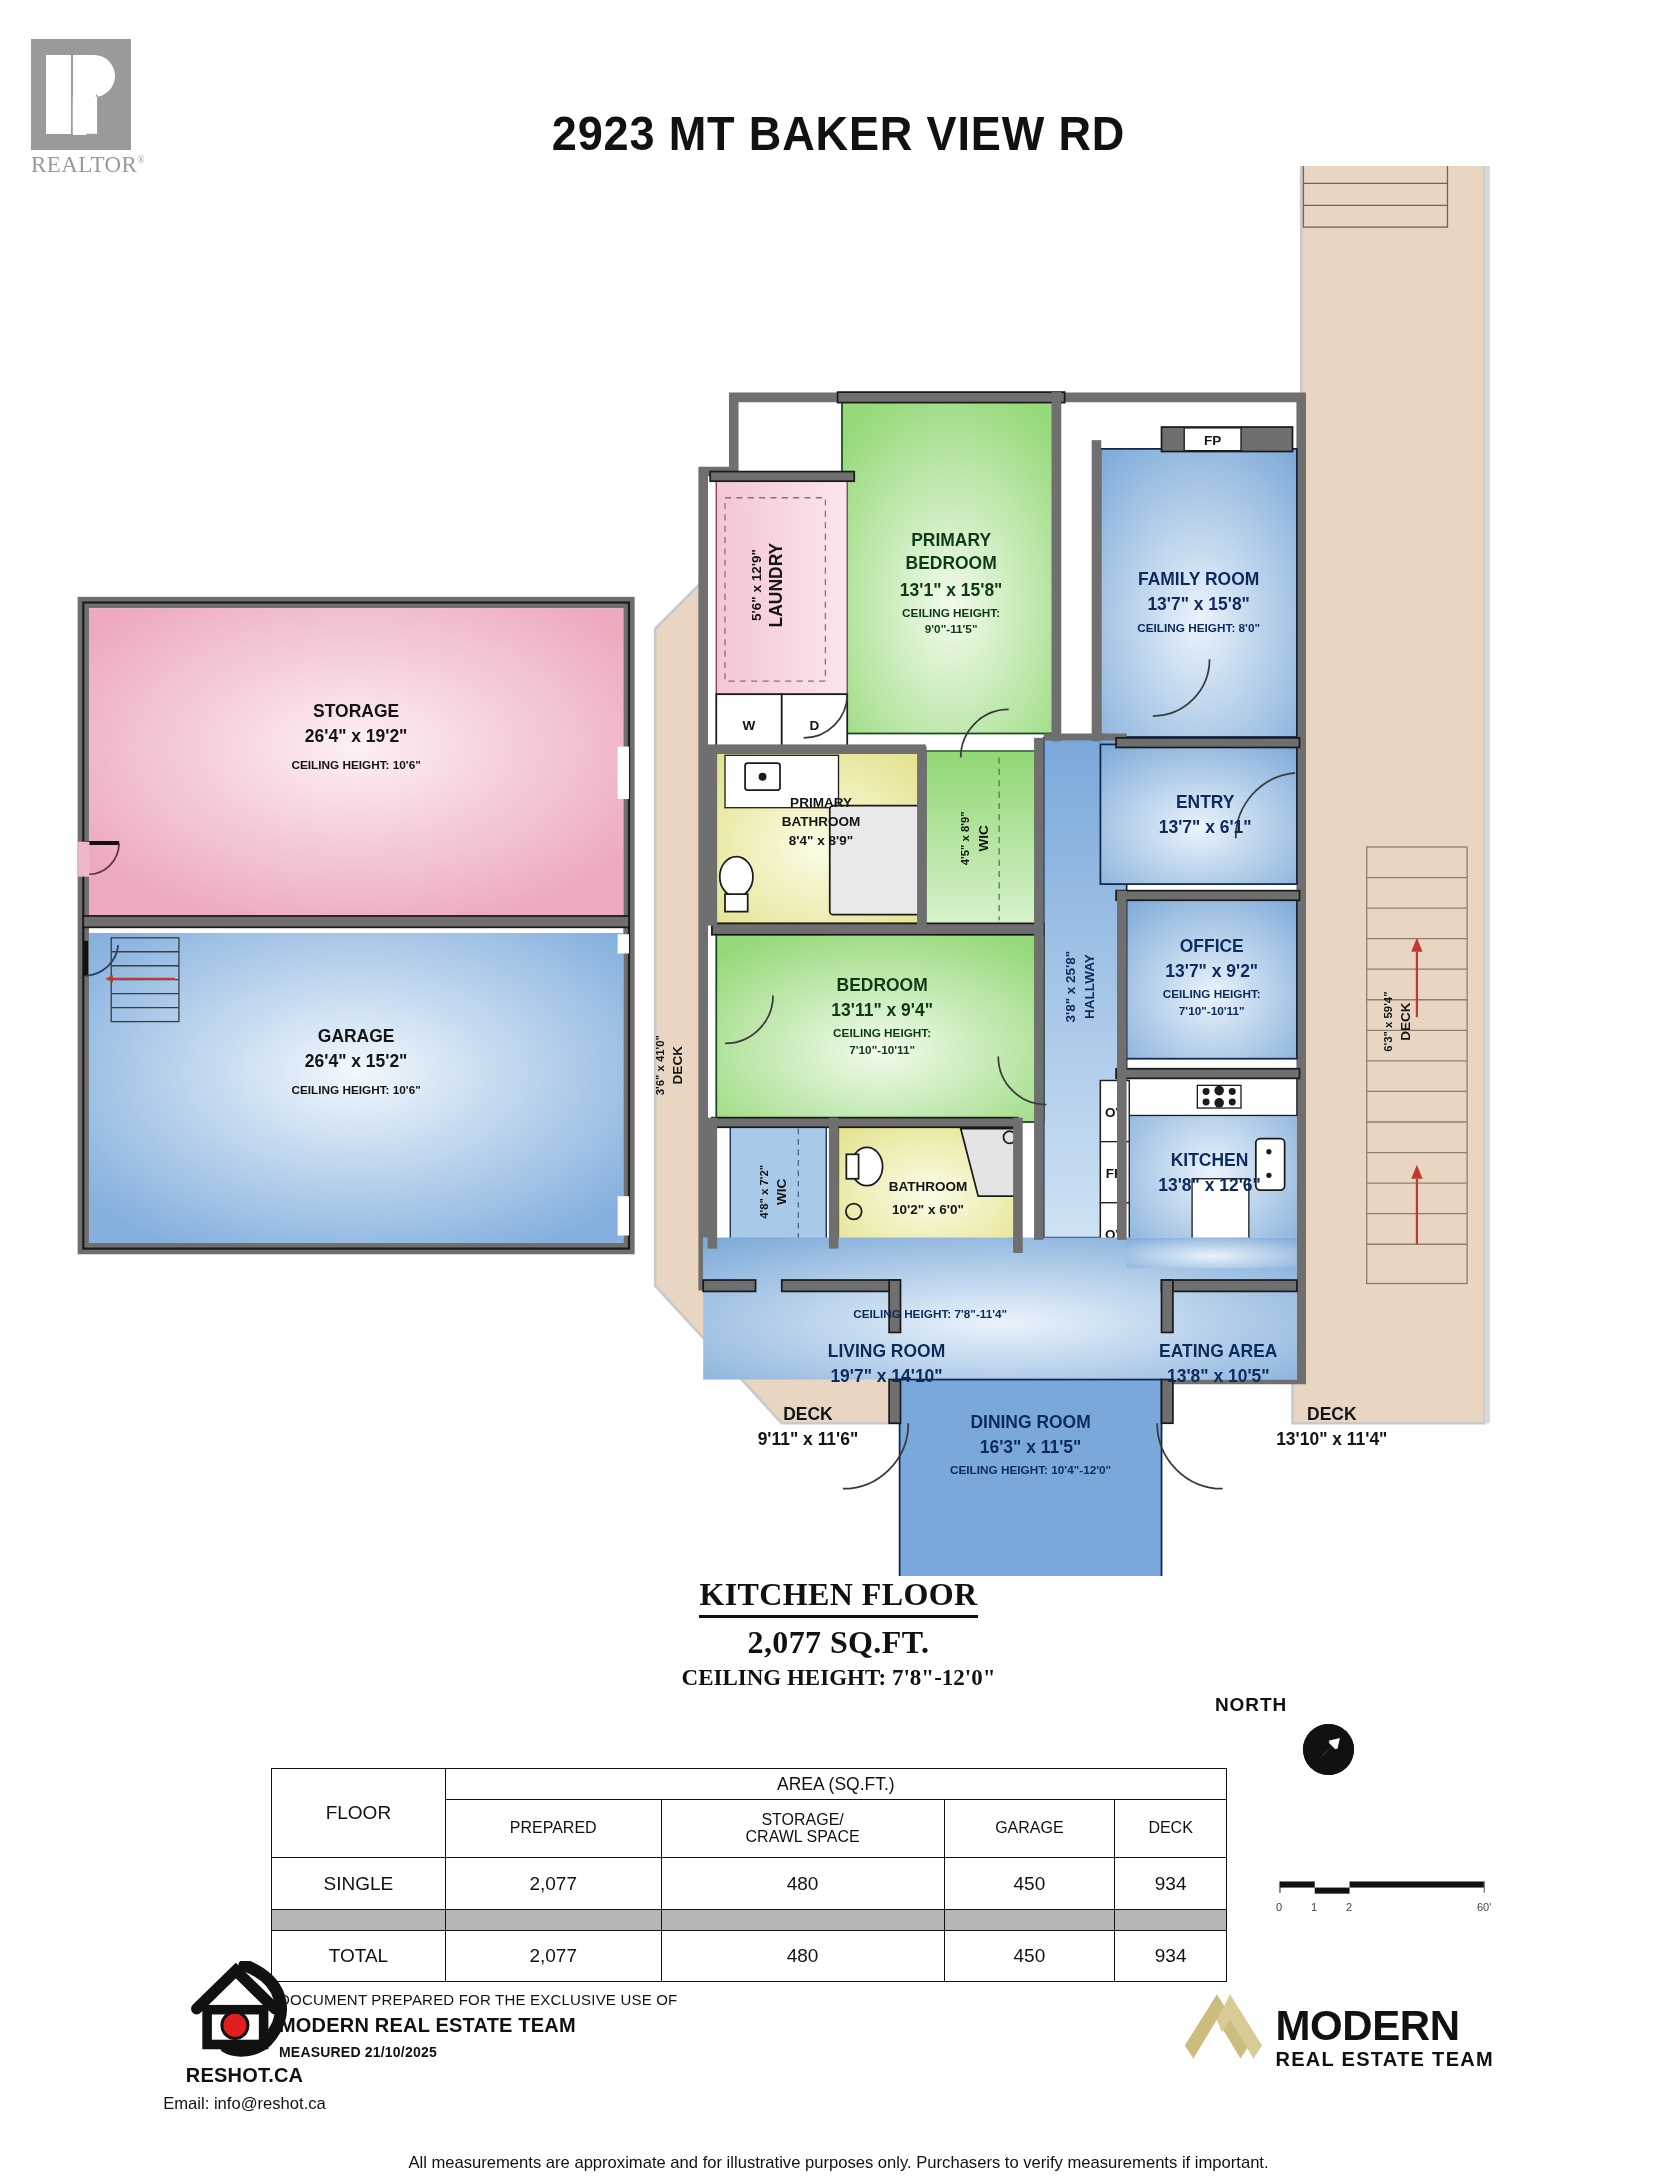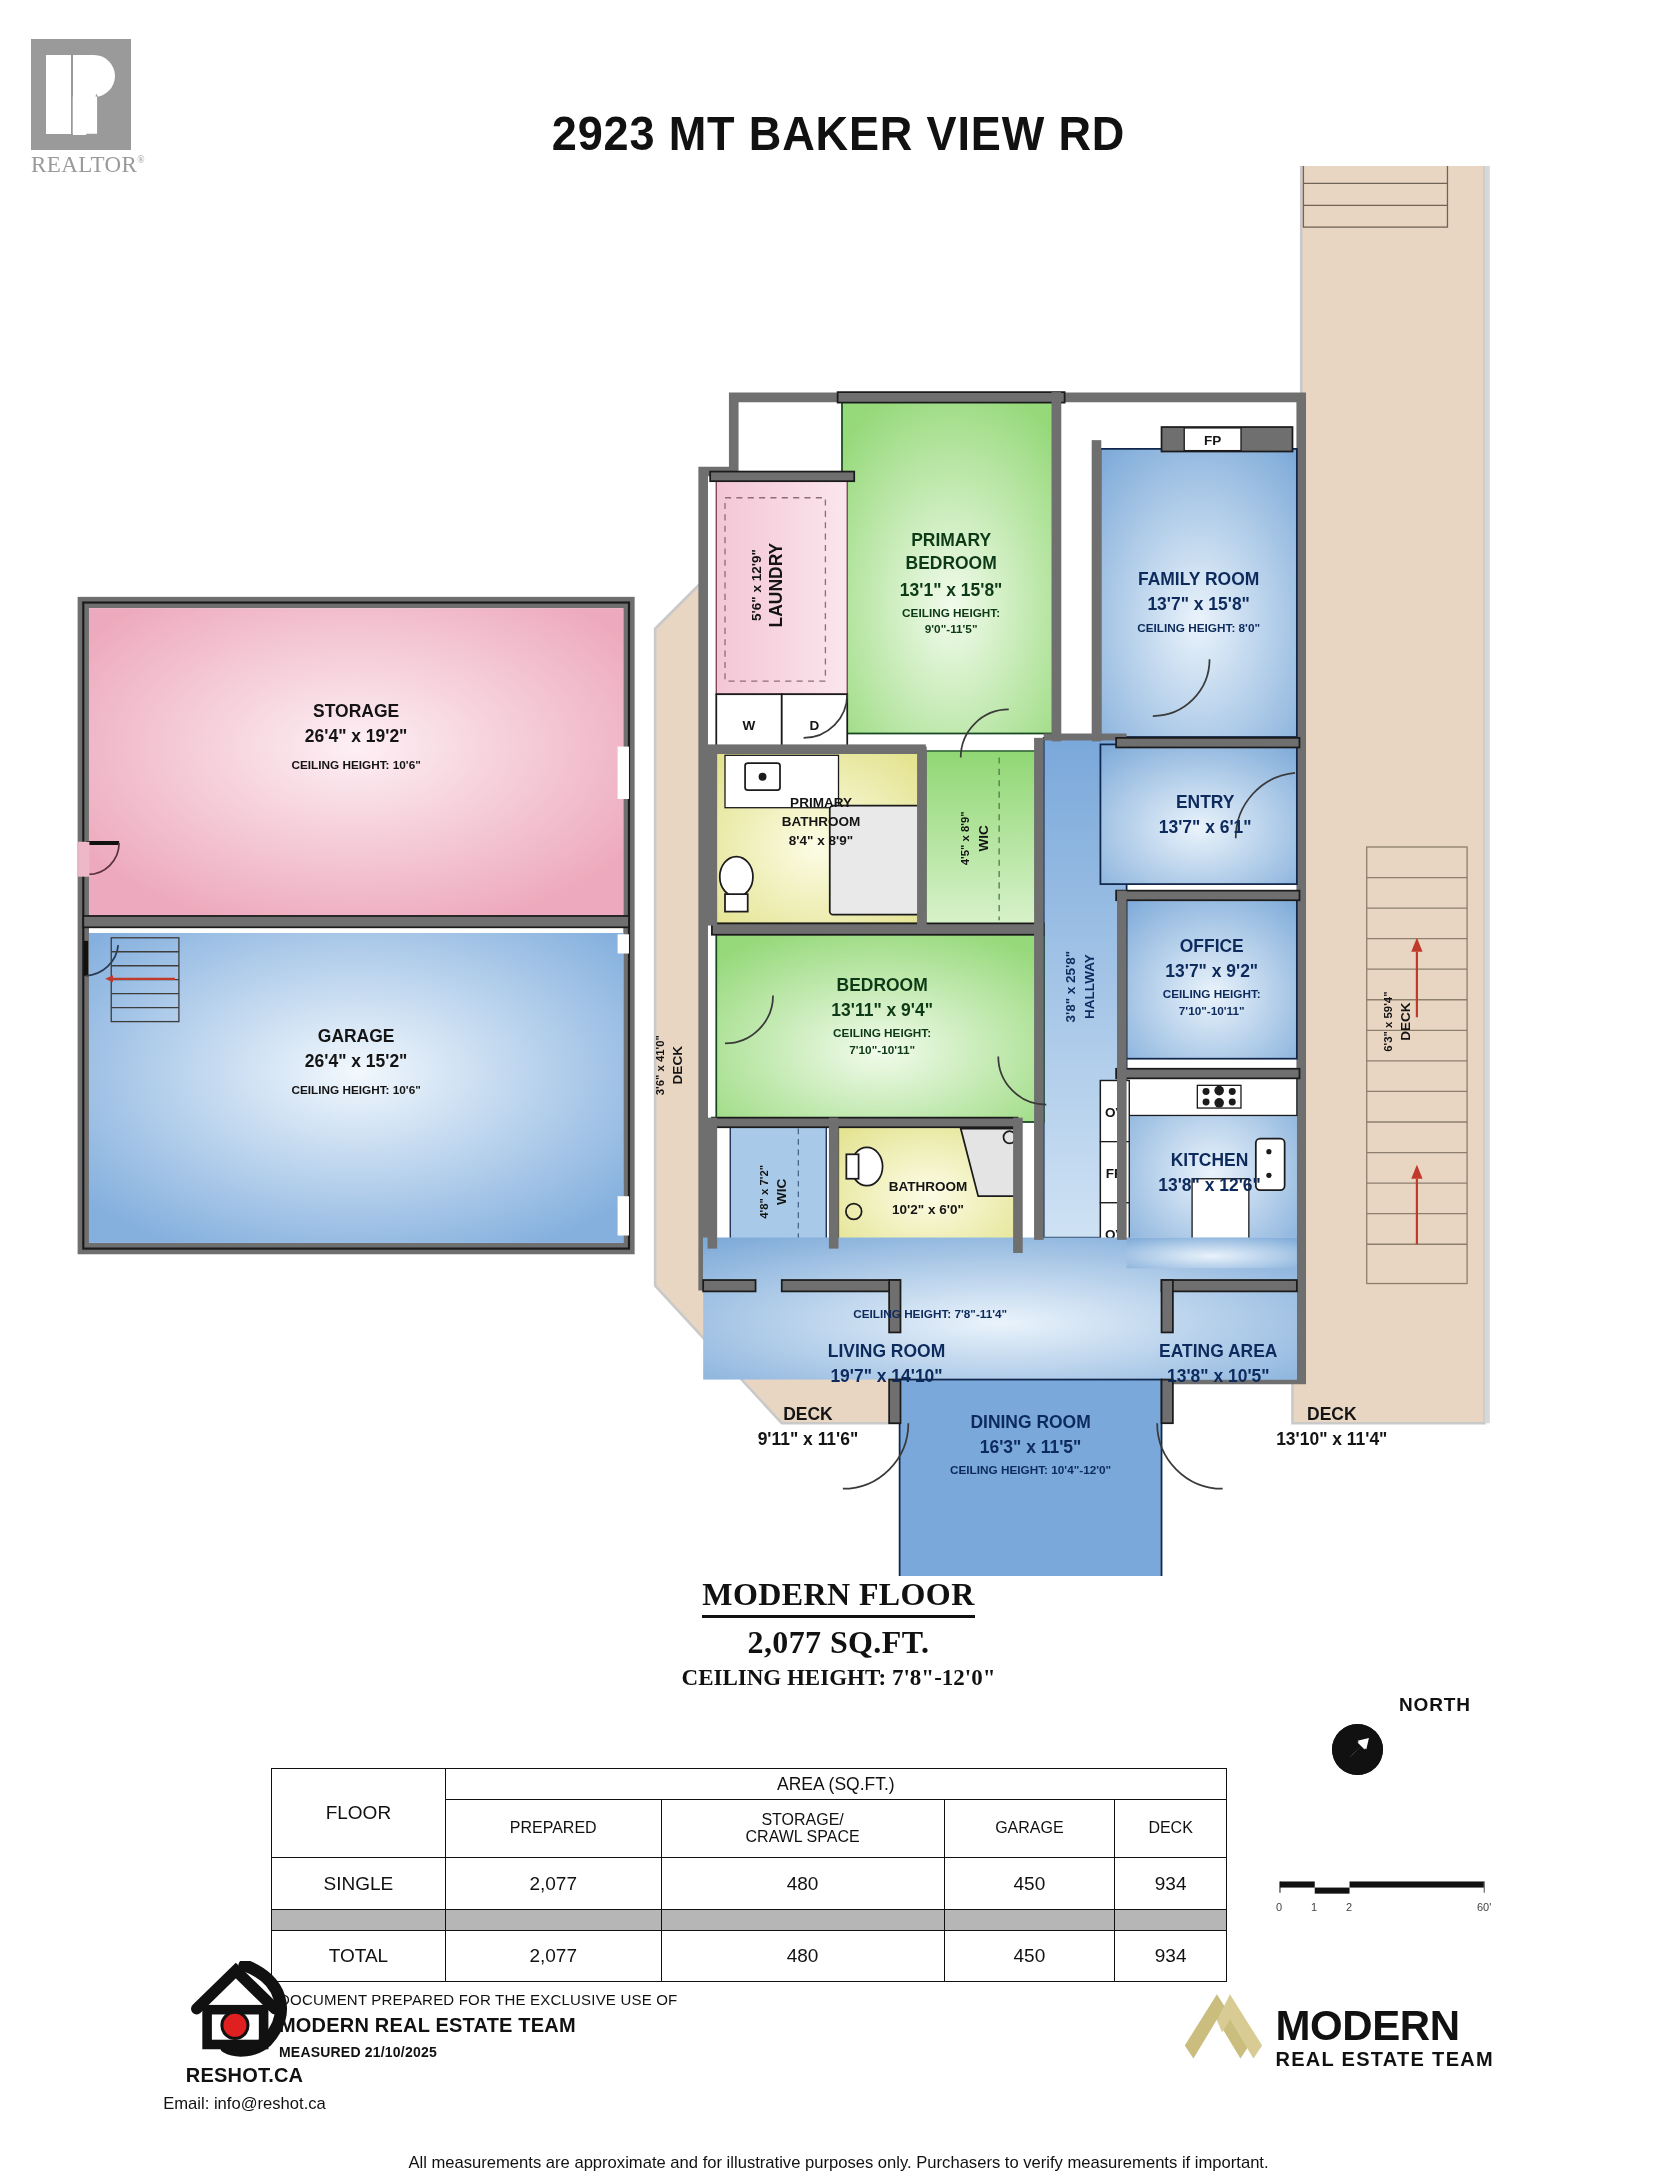--- a/index.html
+++ b/index.html
@@ -43,21 +43,21 @@
   #area-table{left:271px;top:1768px;width:956px;border-collapse:collapse;
       font-family:"Liberation Sans",sans-serif;font-size:17.5px;}
   #area-table td,#area-table th{border:1.3px solid #111;text-align:center;vertical-align:middle;color:#111;font-weight:normal;padding:1.7px 0;}
   #area-table .hdr-area{height:27px;}
   #area-table .hdr-sub{height:58px;font-size:16px;line-height:1.05;}
   #area-table .floorcell{font-size:19px;}
   #area-table .datarow td{height:47px;font-size:19px;}
   #area-table .spacer td{height:16.6px;background:#b6b6b6;border-left:1.3px solid #111;border-right:1.3px solid #111;}
 
   
-  #north-block{left:1244px;top:1694px;width:227px;text-align:right;}
+  #north-block{left:1215px;top:1694px;width:227px;text-align:left;}
   #north-block .nlabel{font-size:19px;font-weight:bold;letter-spacing:0.9px;color:#111;}
   #north-block .ncircle{width:51px;height:51px;border-radius:50%;background:#111;margin:7.9px auto 0;position:relative;}
   #scale-bar{left:1275px;top:1878px;width:236px;}
   #scale-bar .nums{display:flex;font-size:11px;color:#444;margin-top:2.6px;position:relative;height:13px;}
   #scale-bar .nums span{position:absolute;}
 
   
   #reshot-block{left:122px;top:1961px;width:245px;text-align:center;}
   #reshot-name{font-size:20px;font-weight:bold;letter-spacing:0.2px;color:#111;margin-top:2.6px;}
   #reshot-email{font-size:16.6px;color:#111;margin-top:7px;white-space:nowrap;}
@@ -423,21 +423,21 @@
       <text class="rlabel rdim dark" x="1850" y="2872">DECK</text>
       <text class="rlabel rdim dark" x="1850" y="2930">9'11" x 11'6"</text>
       <text class="rlabel rdim dark" x="3050" y="2872">DECK</text>
       <text class="rlabel rdim dark" x="3050" y="2930">13'10" x 11'4"</text>
 
     </g>
   </svg>
   </div>
 
   <div class="abs" id="summary">
-    <div class="sf-floor">MODERN FLOOR</div>
+    <div class="sf-floor">KITCHEN FLOOR</div>
     <div class="sf-area">2,077 SQ.FT.</div>
     <div class="sf-ceil">CEILING HEIGHT: 7'8"-12'0"</div>
   </div>
 
   <table class="abs" id="area-table">
     <tbody>
         <tr>
       <td rowspan="2" class="floorcell">FLOOR</td>
       <td colspan="4" class="hdr-area">AREA (SQ.FT.)</td>
     </tr>

